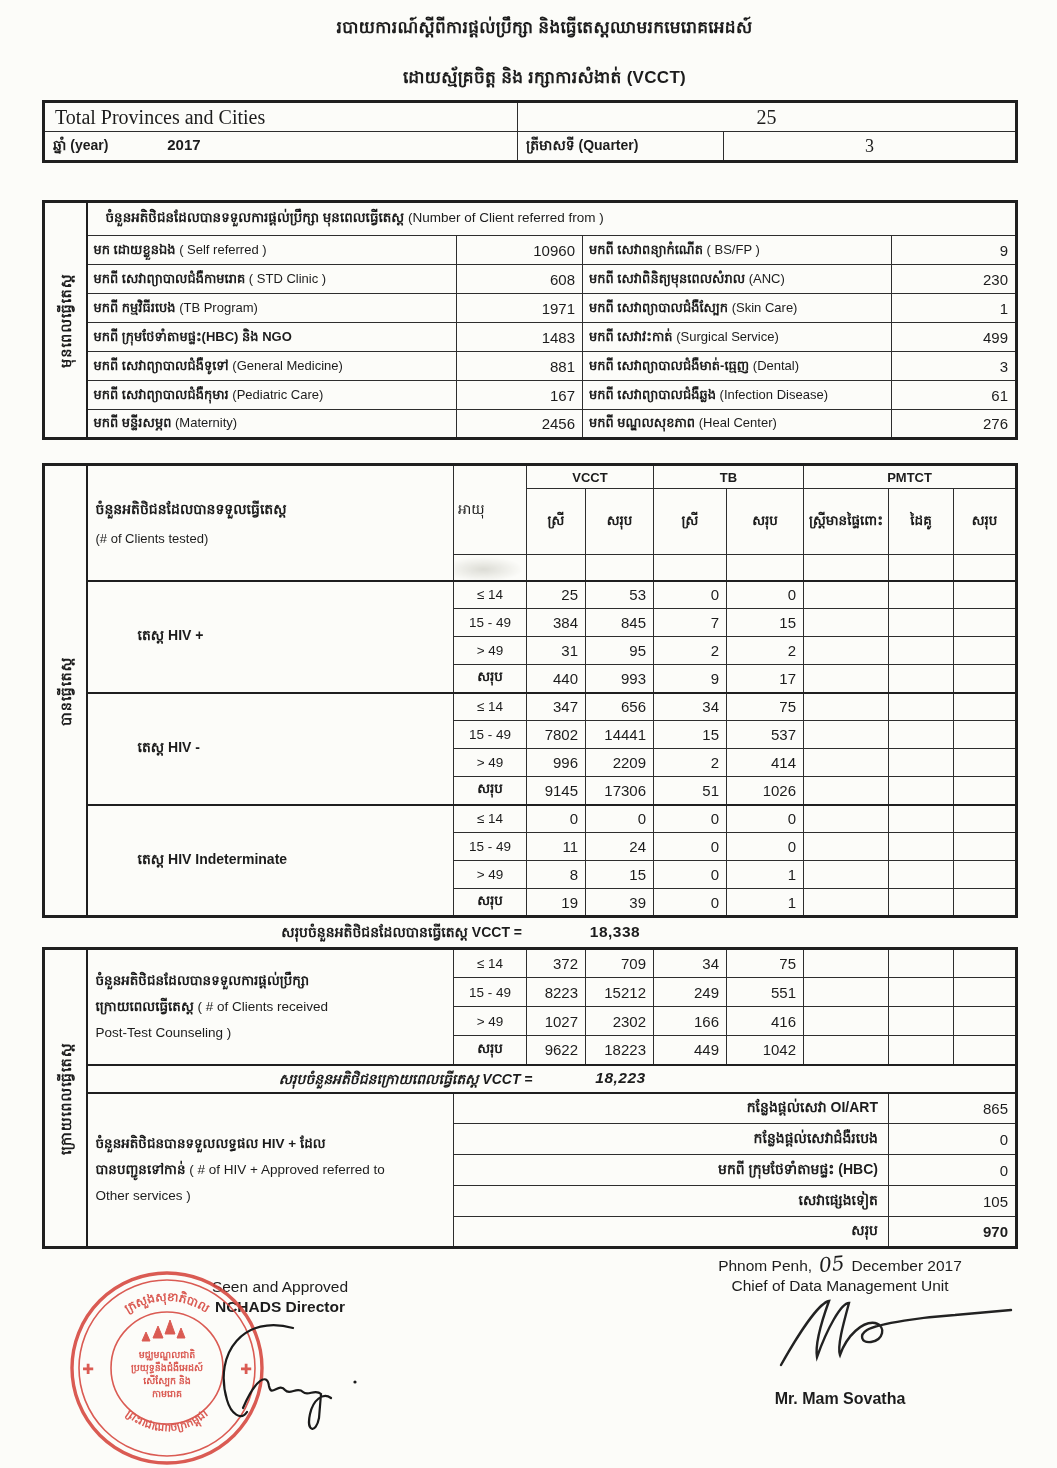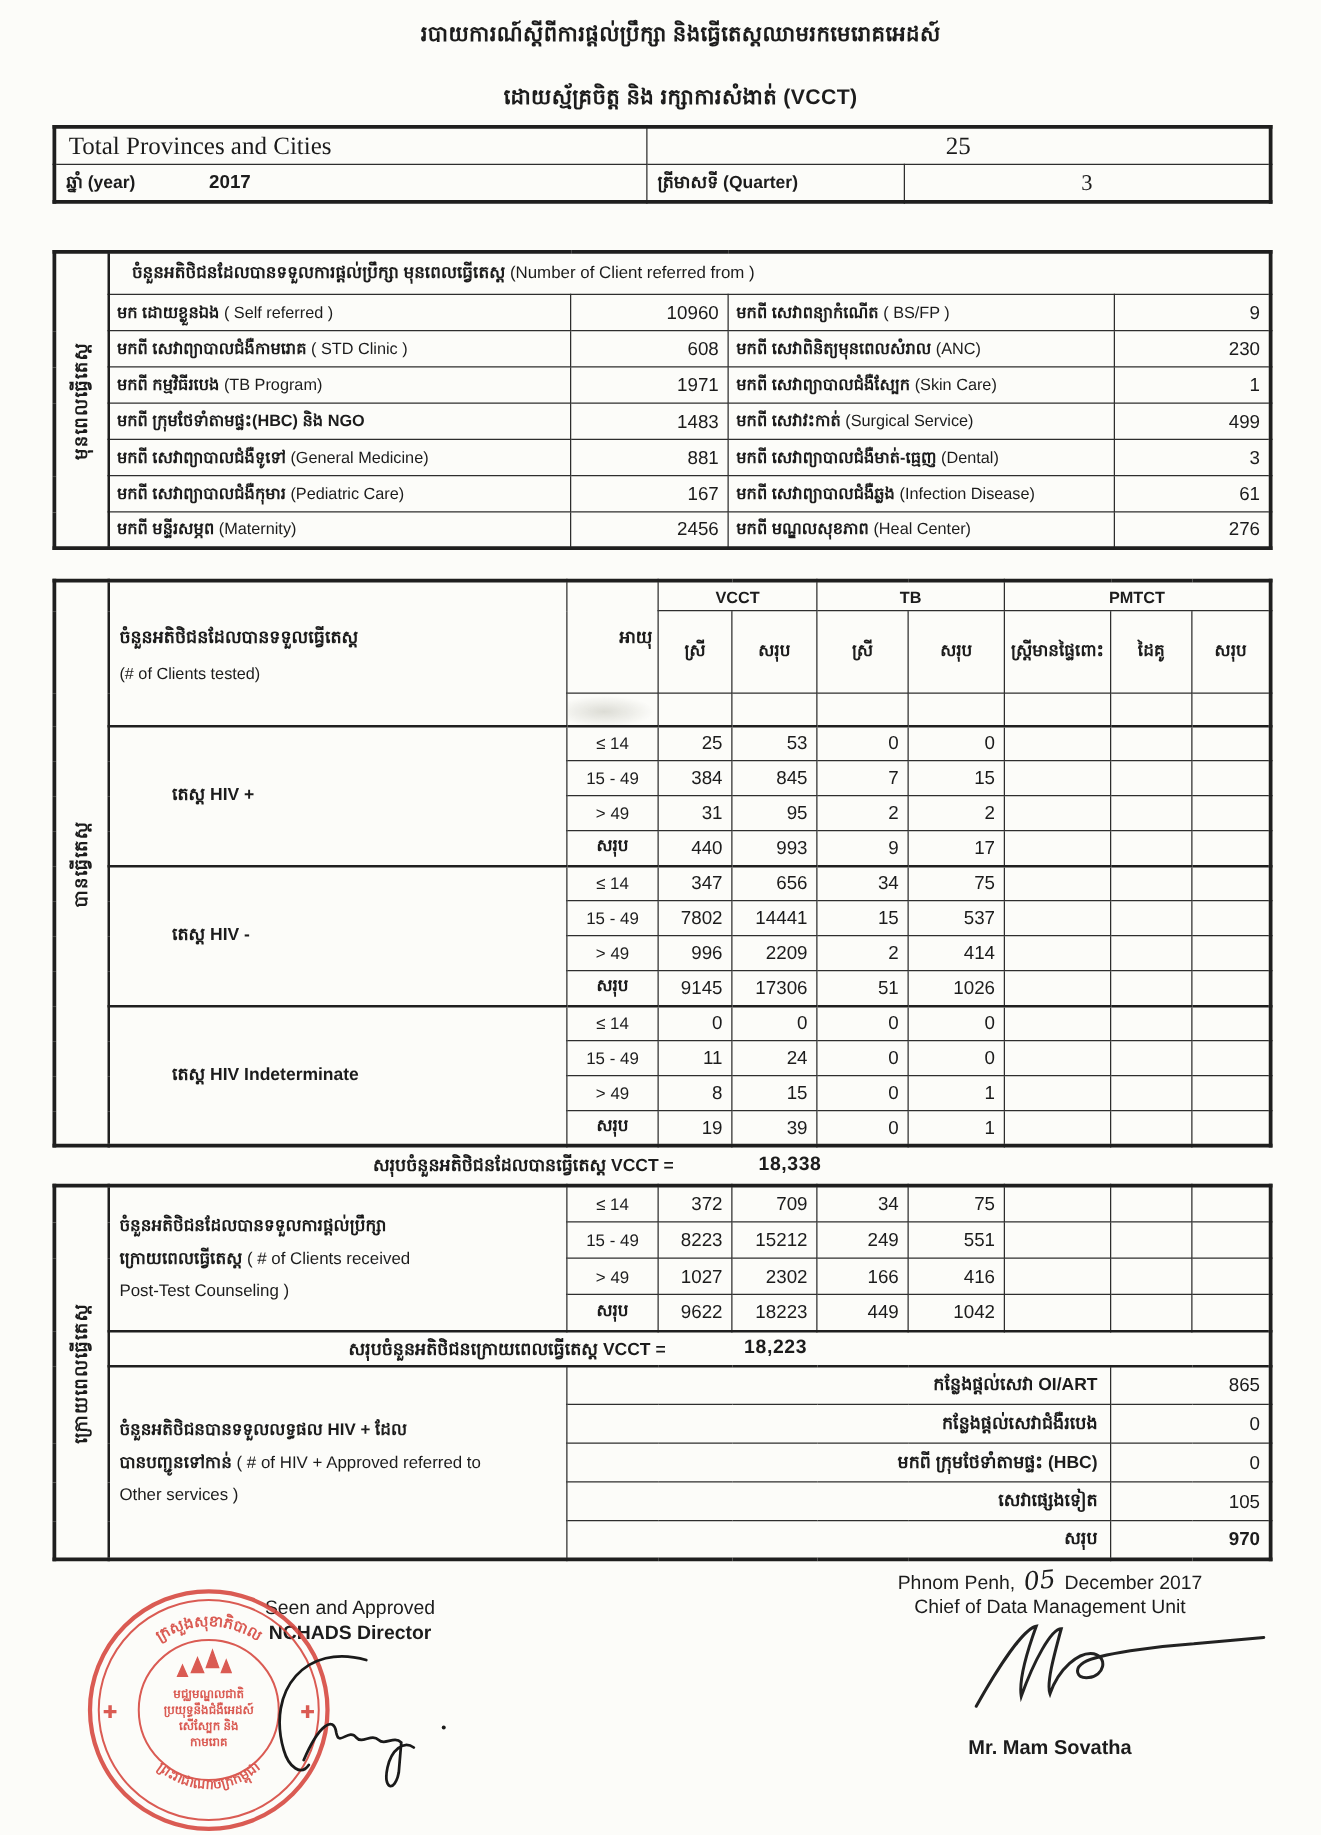--- a/index.html
+++ b/index.html
@@ -13,32 +13,32 @@
   .strip{writing-mode:vertical-rl;transform:rotate(180deg);text-align:center;font-weight:bold;font-size:14.5px;letter-spacing:1px;border-right:2px solid #1f1f1f;}
   .serif{font-family:"Liberation Serif",serif;}
   .sum-lab{font-size:20px;padding-left:10px;}
   .sum-val{font-size:20px;text-align:center;}
   .yr{font-size:14px;font-weight:bold;padding-left:8px;}
   .hdr{font-size:13.5px;font-weight:bold;padding-left:18px;}
   .lab{font-size:13px;padding-left:6px;white-space:nowrap;}
   .lab .kh{font-weight:bold;}
   .n{font-size:15px;text-align:right;padding-right:7px;font-family:"Liberation Sans",sans-serif;}
   .age{font-size:13.5px;text-align:center;}
-  .agehd{font-size:14px;font-weight:bold;text-align:right;}
+  .agehd{font-size:14px;font-weight:normal;text-align:left;}
   .grp{font-size:13px;font-weight:bold;text-align:center;}
   .sub{font-size:13.5px;font-weight:bold;text-align:center;}
   .glab{font-size:14px;font-weight:bold;padding-left:50px;text-align:left;}
   .tot-line{position:absolute;height:24px;}
   .tot-lab{position:absolute;left:0;width:480px;text-align:right;font-weight:bold;font-size:14px;}
   .tot-val{position:absolute;left:518px;width:110px;text-align:center;font-weight:bold;font-size:15.5px;letter-spacing:.5px;}
   .rlab{font-size:14px;font-weight:bold;text-align:right;padding-right:10px;}
   .rval{font-size:15px;text-align:right;padding-right:7px;}
   .mlab{font-size:13.5px;padding-left:8px;line-height:1.9;}
   .tsep{border-top:2.4px solid #1f1f1f;}
-  .bsep{border-bottom:2.4px solid #1f1f1f;}
+  .bsep{border-bottom:2.4px solid #1f1f1f;font-style:italic;}
   .sig-t{font-size:15.5px;}
   .hand{font-family:"DejaVu Serif",serif;font-style:italic;font-size:20px;display:inline-block;transform:rotate(-6deg);margin:0 7px;}
   .smudge{background:radial-gradient(ellipse at 40% 55%, #dcdcd5 0%, rgba(220,220,213,0) 65%);}
 </style>
 </head>
 <body>
 
 <div class="page">
 
   <div class="abs title" style="top:16px;">របាយការណ៍ស្ដីពីការផ្ដល់ប្រឹក្សា និងធ្វើតេស្ដឈាមរកមេរោគអេដស៍</div>
@@ -291,21 +291,21 @@
           <td class="n">39</td>
           <td class="n">0</td>
           <td class="n">1</td>
           <td class="n"></td>
           <td class="n"></td>
           <td class="n"></td>
     </tr>
   </tbody>
     </table>
 
-  <div class="abs tot-line" style="left:59px;top:923px;width:973px;">
+  <div class="abs tot-line" style="left:42px;top:923px;width:973px;">
     <span class="tot-lab">សរុបចំនួនអតិថិជនដែលបានធ្វើតេស្ដ VCCT =</span>
     <span class="tot-val">18,338</span>
   </div>
 
   <table style="left:42px;top:947px;width:973px;">
     <colgroup>
         <col style="width:43px">
         <col style="width:367px">
         <col style="width:73px">
         <col style="width:59px">

